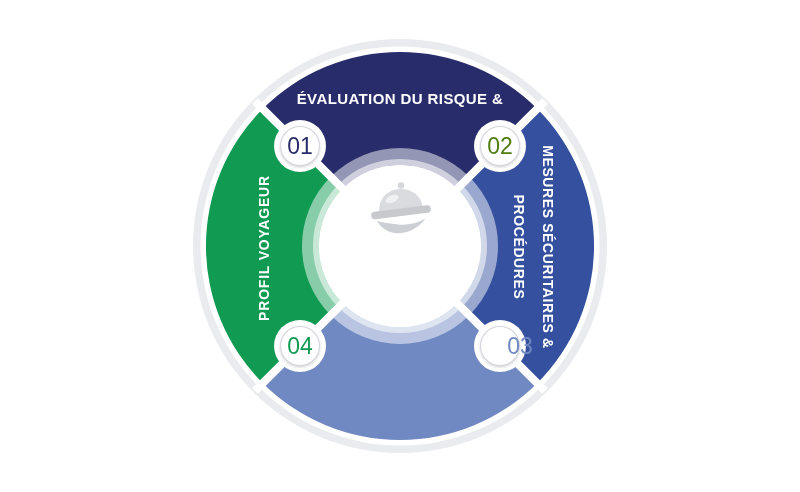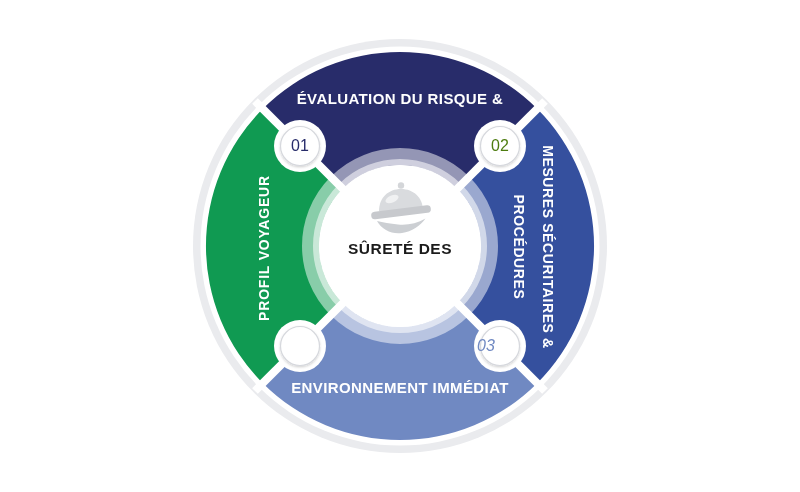--- a/index.html
+++ b/index.html
@@ -21,25 +21,25 @@
   .label-left{
     left:94px;top:238px;width:340px;height:20px;font-size:14px;line-height:20px;letter-spacing:.8px;
     transform:rotate(-90deg);
   }
   .center-title{
     position:absolute;left:280px;top:238px;width:240px;text-align:center;
     color:#1b1b1b;font-weight:bold;font-size:15.5px;line-height:22px;letter-spacing:.5px;
   }
   .badge-num{
     position:absolute;width:44px;height:44px;display:flex;align-items:center;justify-content:center;
-    font-size:16px;font-weight:normal;
+    font-size:23px;font-weight:normal;
   }
   .badge-01{left:278px;top:124px;}
   .badge-02{left:478px;top:124px;}
-  .badge-03{left:464px;top:324px;font-style:italic;}
+  .badge-03{left:498px;top:324px;}
   .badge-04{left:278px;top:324px;}
 </style>
 </head>
 <body>
 
 <div class="stage">
 
   <svg width="800" height="492" viewBox="0 0 800 492">
     <defs>
       <filter id="badgeShadow" x="-40%" y="-40%" width="180%" height="180%">
@@ -95,29 +95,26 @@
 
   <div class="label label-top">
     <div>ÉVALUATION DU RISQUE &amp;</div>
   </div>
 
   <div class="label label-right">
     <div>MESURES SÉCURITAIRES &amp;</div>
     <div>PROCÉDURES</div>
   </div>
 
-  <div class="label label-bottom">
-    <div>ENVIRONNEMENT IMMÉDIAT</div>
-  </div>
 
   <div class="label label-left">
     <div>PROFIL VOYAGEUR</div>
   </div>
 
   <div class="badge-num badge-01" style="color: rgb(40, 44, 106);">01</div>
   <div class="badge-num badge-02" style="color: #4d7c0f;">02</div>
   <div class="badge-num badge-03" style="color: rgb(112, 137, 194);">03</div>
+  <div class="badge-num badge-04" style="color: rgb(16, 154, 82);">04</div>
 
   <div class="center-title">
-    <div>SÛRETÉ DES</div>
   </div>
 
 </div>
 
 </body></html>

